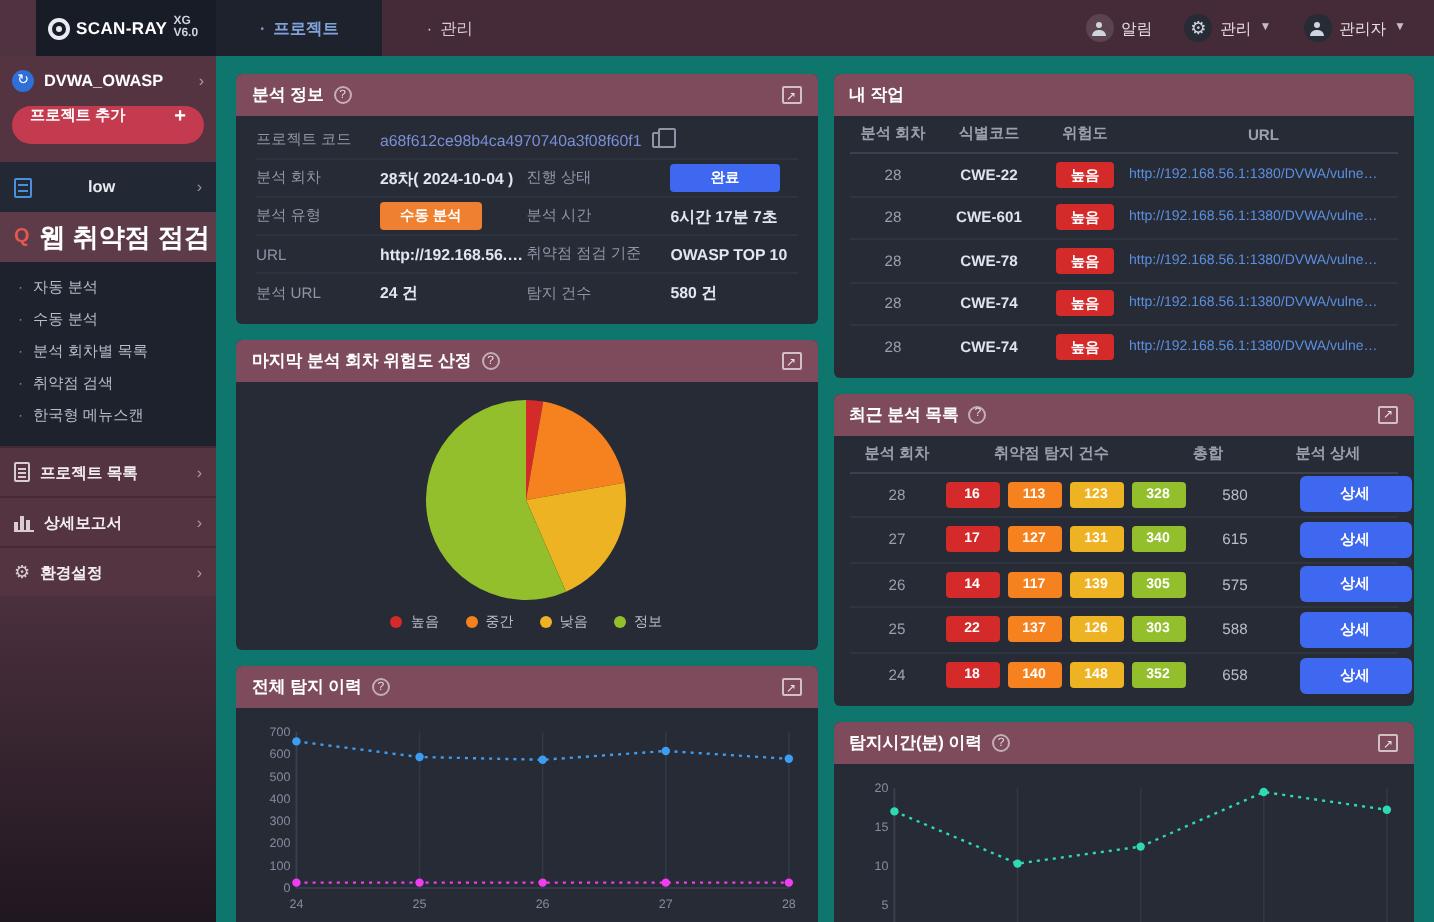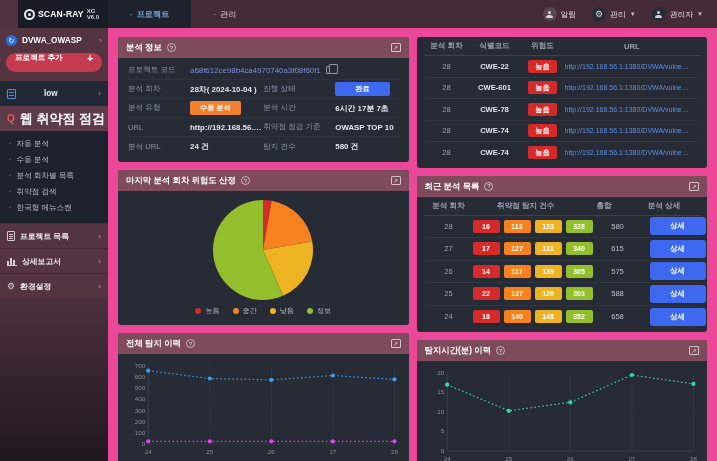--- a/index.html
+++ b/index.html
@@ -58,21 +58,21 @@
   .tr-item { display:flex; align-items:center; gap:4px; font-size:7.8px; color:#e6dde2; cursor:pointer; }
   .circle-ic { width:14px; height:14px; border-radius:50%; background:#5c4350; display:flex; align-items:center; justify-content:center; flex:none; }
   .circle-ic.dark { background:#262b36; }
   .person { width:5px; height:5px; position:relative; }
   .person::before { content:""; position:absolute; left:1px; top:-1px; width:3px; height:3px; border-radius:50%; background:#cfd4de; }
   .person::after { content:""; position:absolute; left:-1px; top:3px; width:7px; height:3px; border-radius:3px 3px 0 0; background:#cfd4de; }
   .gear-glyph { color:#cfd4de; font-size:9px; line-height:1; }
   .caret { font-size:6px; color:#c9bcc4; }
 
   
-  .content { flex:1; display:grid; grid-template-columns:1fr 1fr; gap:8px; padding:9px 10px; overflow:hidden; background:#ec4899; }
+  .content { flex:1; display:grid; grid-template-columns:1fr 1fr; gap:8px; padding:9px 10px; overflow:hidden; background:#0f766e; }
   .col { display:flex; flex-direction:column; gap:8px; min-width:0; }
   .panel { background:#262b35; border-radius:3px; overflow:hidden; flex:none; }
   .panel-hd { height:21px; background:#7d4b5b; display:flex; align-items:center; gap:5px; padding:0 8px; }
   .panel-title { font-size:8.4px; font-weight:bold; color:#fff; white-space:nowrap; }
   .info-ic { width:9px; height:9px; border-radius:50%; border:1px solid rgba(255,255,255,.55); color:rgba(255,255,255,.8); font-size:6px; display:flex; align-items:center; justify-content:center; flex:none; }
   .expand-ic { margin-left:auto; width:10px; height:9px; border:1px solid rgba(255,255,255,.65); border-radius:1px; font-size:6px; color:rgba(255,255,255,.85); display:flex; align-items:center; justify-content:center; cursor:pointer; flex:none; }
 
   
   .ai-body { padding:3px 10px 6px; }
   .ai-row { display:flex; align-items:center; height:19px; border-bottom:1px solid #2d333f; }
@@ -381,20 +381,23 @@
                 <circle cx="268.0" cy="21.4" r="2.1" fill="#3d9df2"></circle>
               </svg>
             <div class="legend" id="line1-legend"></div>
           </div>
         </section>
       </div>
 
       <div class="col">
 
         <section class="panel">
+          <div class="panel-hd">
+            <span class="panel-title">내 작업</span>
+          </div>
           <div class="tbl-wrap">
             <div class="tasks-grid tbl-hd">
               <div class="cell">분석 회차</div>
               <div class="cell">식별코드</div>
               <div class="cell">위험도</div>
               <div class="cell">URL</div>
             </div>
             <div class="tasks-body" id="tasks-body">
                 <div class="tasks-grid tbl-row">
                   <div class="cell">28</div>

